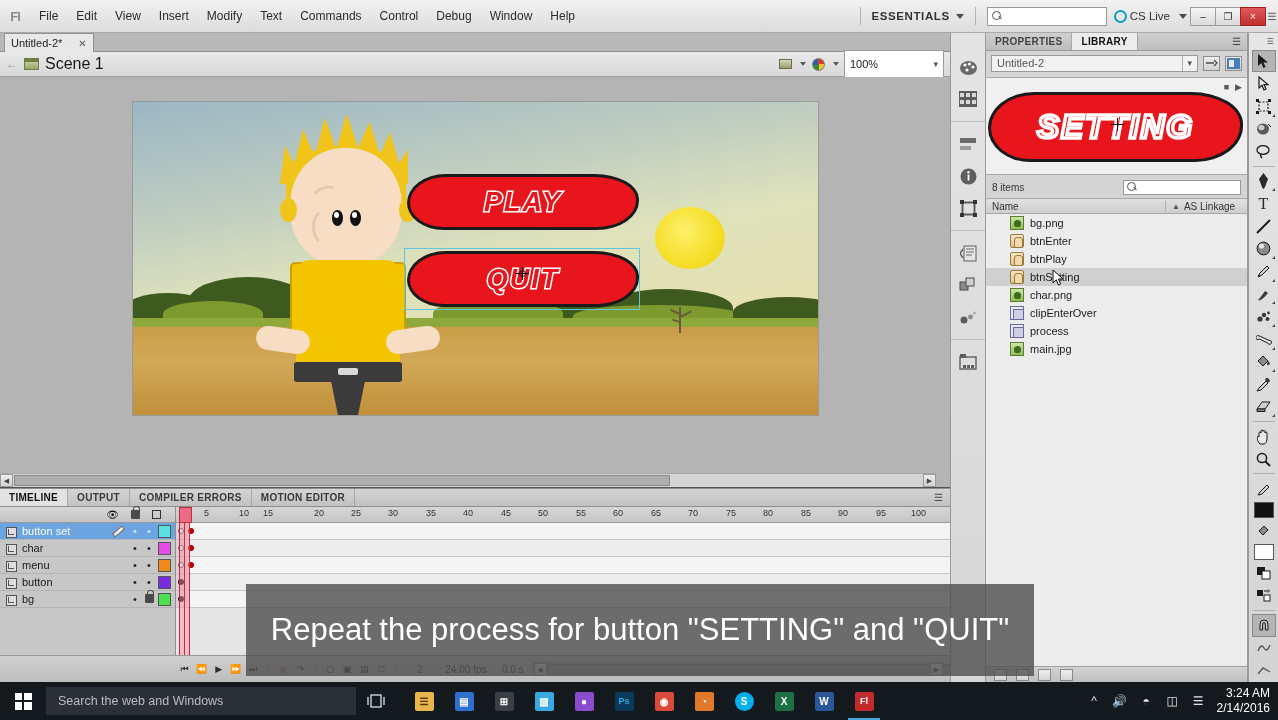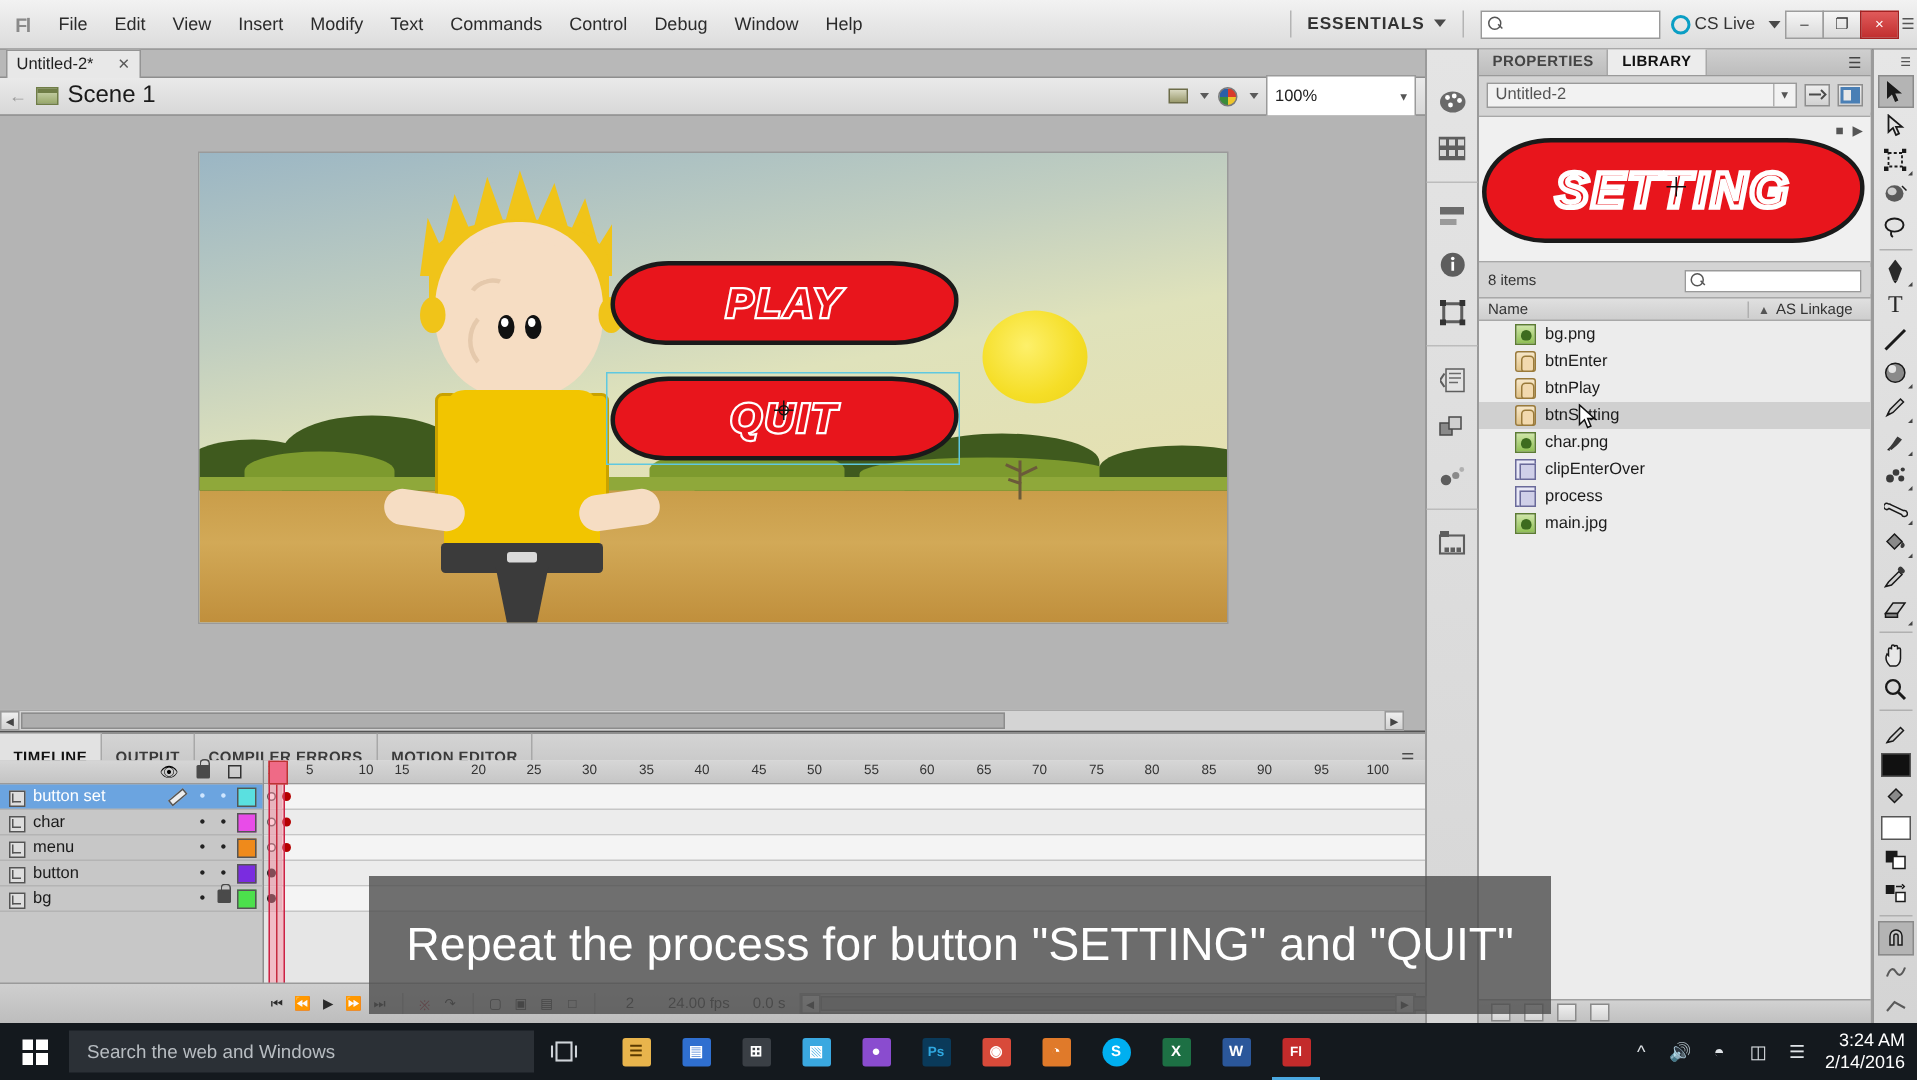--- a/index.html
+++ b/index.html
@@ -156,21 +156,21 @@
   .crosshair::after{content:'';position:absolute;left:0;top:6px;width:13px;height:1px;background:#111;}
   .crosshair i{position:absolute;left:3px;top:3px;width:7px;height:7px;border:1px solid #111;border-radius:50%;}
 
   .stage-scroll-v { position:absolute; right:0; top:77px; width:14px; height:410px; background:#d4d4d4; border-left:1px solid #a8a8a8;}
   .stage-scroll-h { position:absolute; left:0; top:473px; width:936px; height:14px; background:#d4d4d4; border-top:1px solid #a8a8a8;}
   .sb-thumb { position:absolute; background:#aeaeae; border:1px solid #8c8c8c; }
   .sb-arrow { position:absolute; width:13px;height:13px; background:linear-gradient(#efefef,#d2d2d2); border:1px solid #9a9a9a; font-size:7px; display:flex;align-items:center;justify-content:center;color:#444;}
 
   
   .tl-tabs {
-    position: absolute; left: 0; top: 488px; width: 950px; height: 35px;
+    position: absolute; left: 0; top: 488px; width: 950px; height: 19px;
     background: linear-gradient(#d4d4d4,#c2c2c2); border-top:1px solid #8e8e8e; border-bottom:1px solid #8e8e8e;
     display:flex; align-items:stretch;
   }
   .tl-tab { padding: 0 9px; display:flex; align-items:center; font-size:10px; font-weight:bold;
     color:#3a3a3a; letter-spacing:.3px; border-right:1px solid #a8a8a8;}
   .tl-tab.active { background:#e2e2e2; color:#111; }
   .tl-menu { margin-left:auto; padding-right:7px; display:flex; align-items:center; color:#4a4a4a; font-size:10px;}
   .timeline {
     position: absolute; left:0; top:507px; width:950px; height:175px; background:#d0d0d0;
   }

